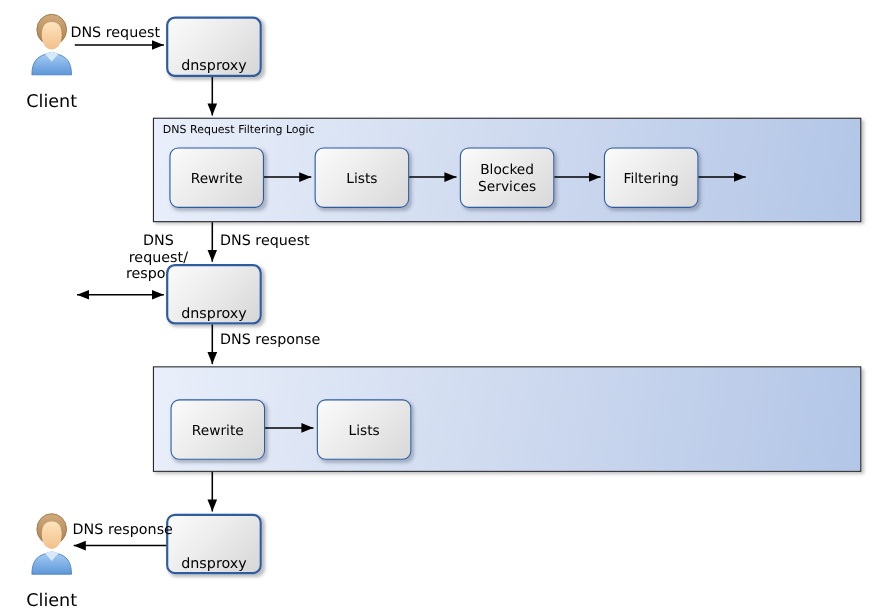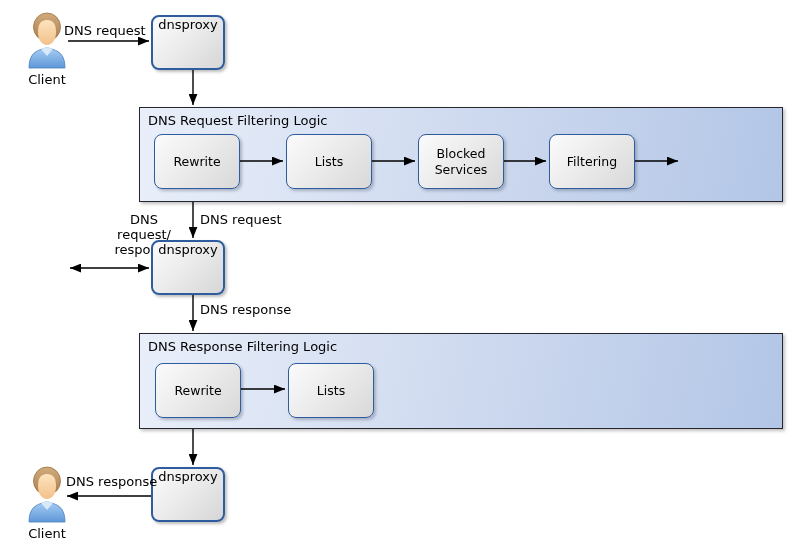--- a/index.html
+++ b/index.html
@@ -2,50 +2,50 @@
 <html><head>
 <meta charset="utf-8">
 <style>
   * { margin:0; padding:0; box-sizing:border-box; }
   html,body { background:#fff; }
   body { font-family:"DejaVu Sans","Liberation Sans",sans-serif; color:#000; }
   #canvas { position:relative; width:797px; height:558px; background:#ffffff; overflow:hidden; }
 
   
   .node {
-    position:absolute; width:74px; height:55px;
+    position:absolute; width:87px; height:55px;
     border:2px solid #2e5c9e; border-radius:8px;
     background:linear-gradient(135deg,#fbfbfb 0%,#ececec 45%,#d6d6d6 100%);
     box-shadow:2px 2px 3px rgba(110,110,110,.45);
-    display:flex; align-items:flex-start; justify-content:center;
+    display:flex; align-items:flex-end; justify-content:center;
     font-size:13px;
   }
 
   
   .container-box {
     position:absolute; left:139px; width:644px;
     border:1.5px solid #26262e;
     background:linear-gradient(100deg,#e9effa 0%,#ccd8ee 55%,#b3c6e7 100%);
     box-shadow:2px 2px 3px rgba(120,120,120,.45);
   }
-  .container-title { position:absolute; left:8px; top:5px; font-size:13px; }
+  .container-title { position:absolute; left:8px; top:5px; font-size:10px; }
 
   
   .step {
     position:absolute; width:86px; height:55px;
     border:1.5px solid #2e5c9e; border-radius:8px;
     background:linear-gradient(135deg,#fbfbfb 0%,#ececec 45%,#d8d8d8 100%);
     box-shadow:2px 2px 3px rgba(90,100,120,.4);
     display:flex; align-items:center; justify-content:center;
     text-align:center; font-size:12.5px; line-height:1.25; white-space:pre-line;
   }
 
   
   .actor { position:absolute; width:80px; display:flex; flex-direction:column; align-items:center; }
-  .actor-label { font-size:13px; text-align:center; white-space:pre-line; line-height:1.18; margin-top:3px; }
+  .actor-label { font-size:16px; text-align:center; white-space:pre-line; line-height:1.18; margin-top:14px; }
 
   
   .elabel { position:absolute; font-size:13px; white-space:pre-line; }
   .elabel.center { text-align:center; line-height:15px; }
 
   #arrows { position:absolute; left:0; top:0; z-index:6; pointer-events:none; }
   #arrows line { stroke:#000; stroke-width:1.4; }
 </style>
 </head>
 <body>
@@ -120,21 +120,20 @@
 response</div>
 
 
   <div class="node" style="left:151px; top:240px;">
     <span>dnsproxy</span>
   </div>
 
   <div class="elabel" style="left:200px; top:302px;">DNS response</div>
 
   <div class="container-box" style="top:333px; height:96px;">
-    <div class="container-title">DNS Response Filtering Logic</div>
     <div class="step" style="left:15px;  top:29px;">Rewrite</div>
     <div class="step" style="left:148px; top:29px;">Lists</div>
   </div>
 
   <div class="node" style="left:151px; top:467px;">
     <span>dnsproxy</span>
   </div>
 
   <div class="elabel" style="left:66px; top:474px;">DNS response</div>
 

